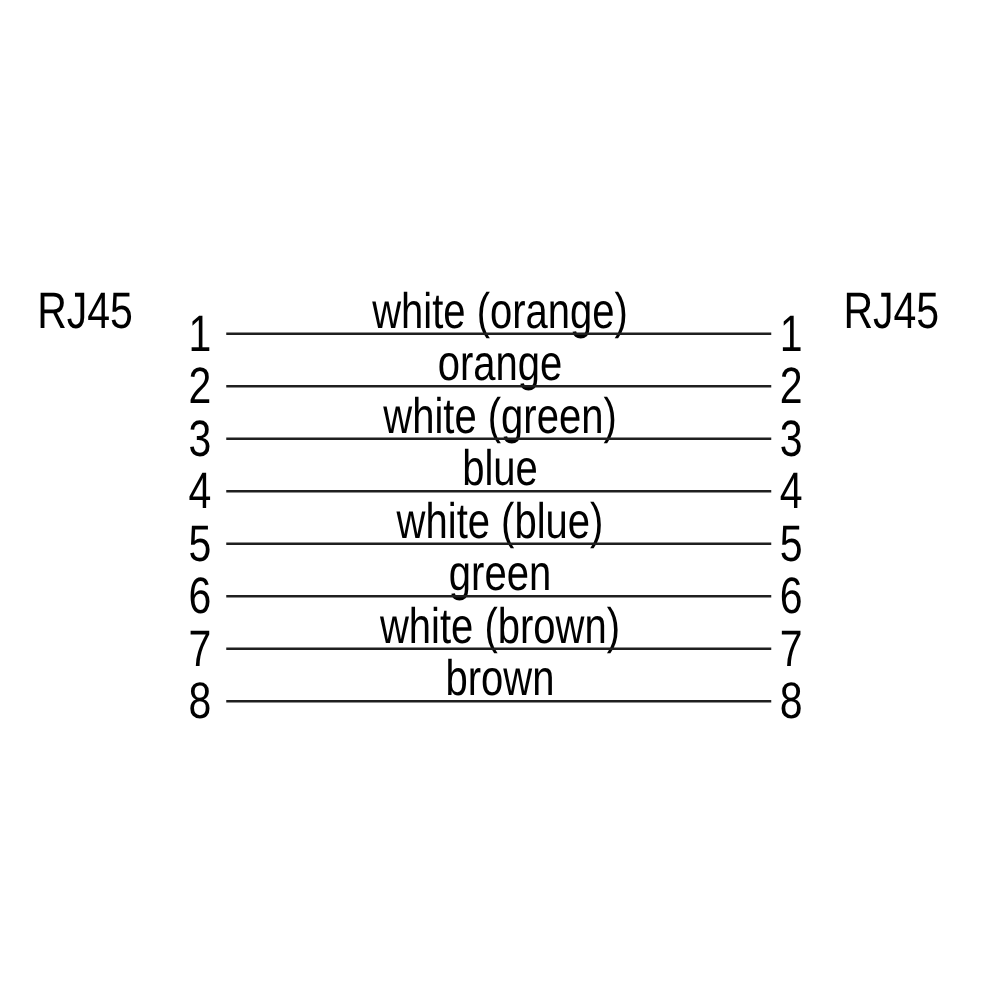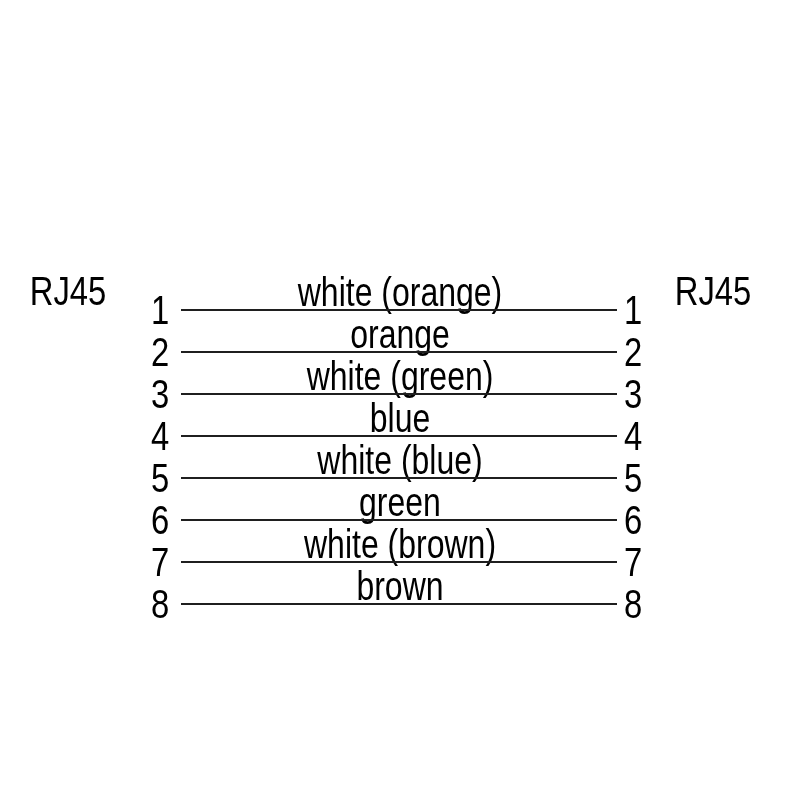--- a/index.html
+++ b/index.html
@@ -11,21 +11,20 @@
     position: relative;
     width: 800px;
     height: 800px;
     overflow: hidden;
     font-family: "Liberation Sans", sans-serif;
     color: #000000;
   }
   .diagram {
     position: absolute;
     inset: 0;
-    margin-top: 43px;
   }
   
   .rj45 {
     position: absolute;
     top: 228px;
     font-size: 41px;
     line-height: 1;
     white-space: nowrap;
     transform: translateX(-50%) scaleX(0.8);
   }

